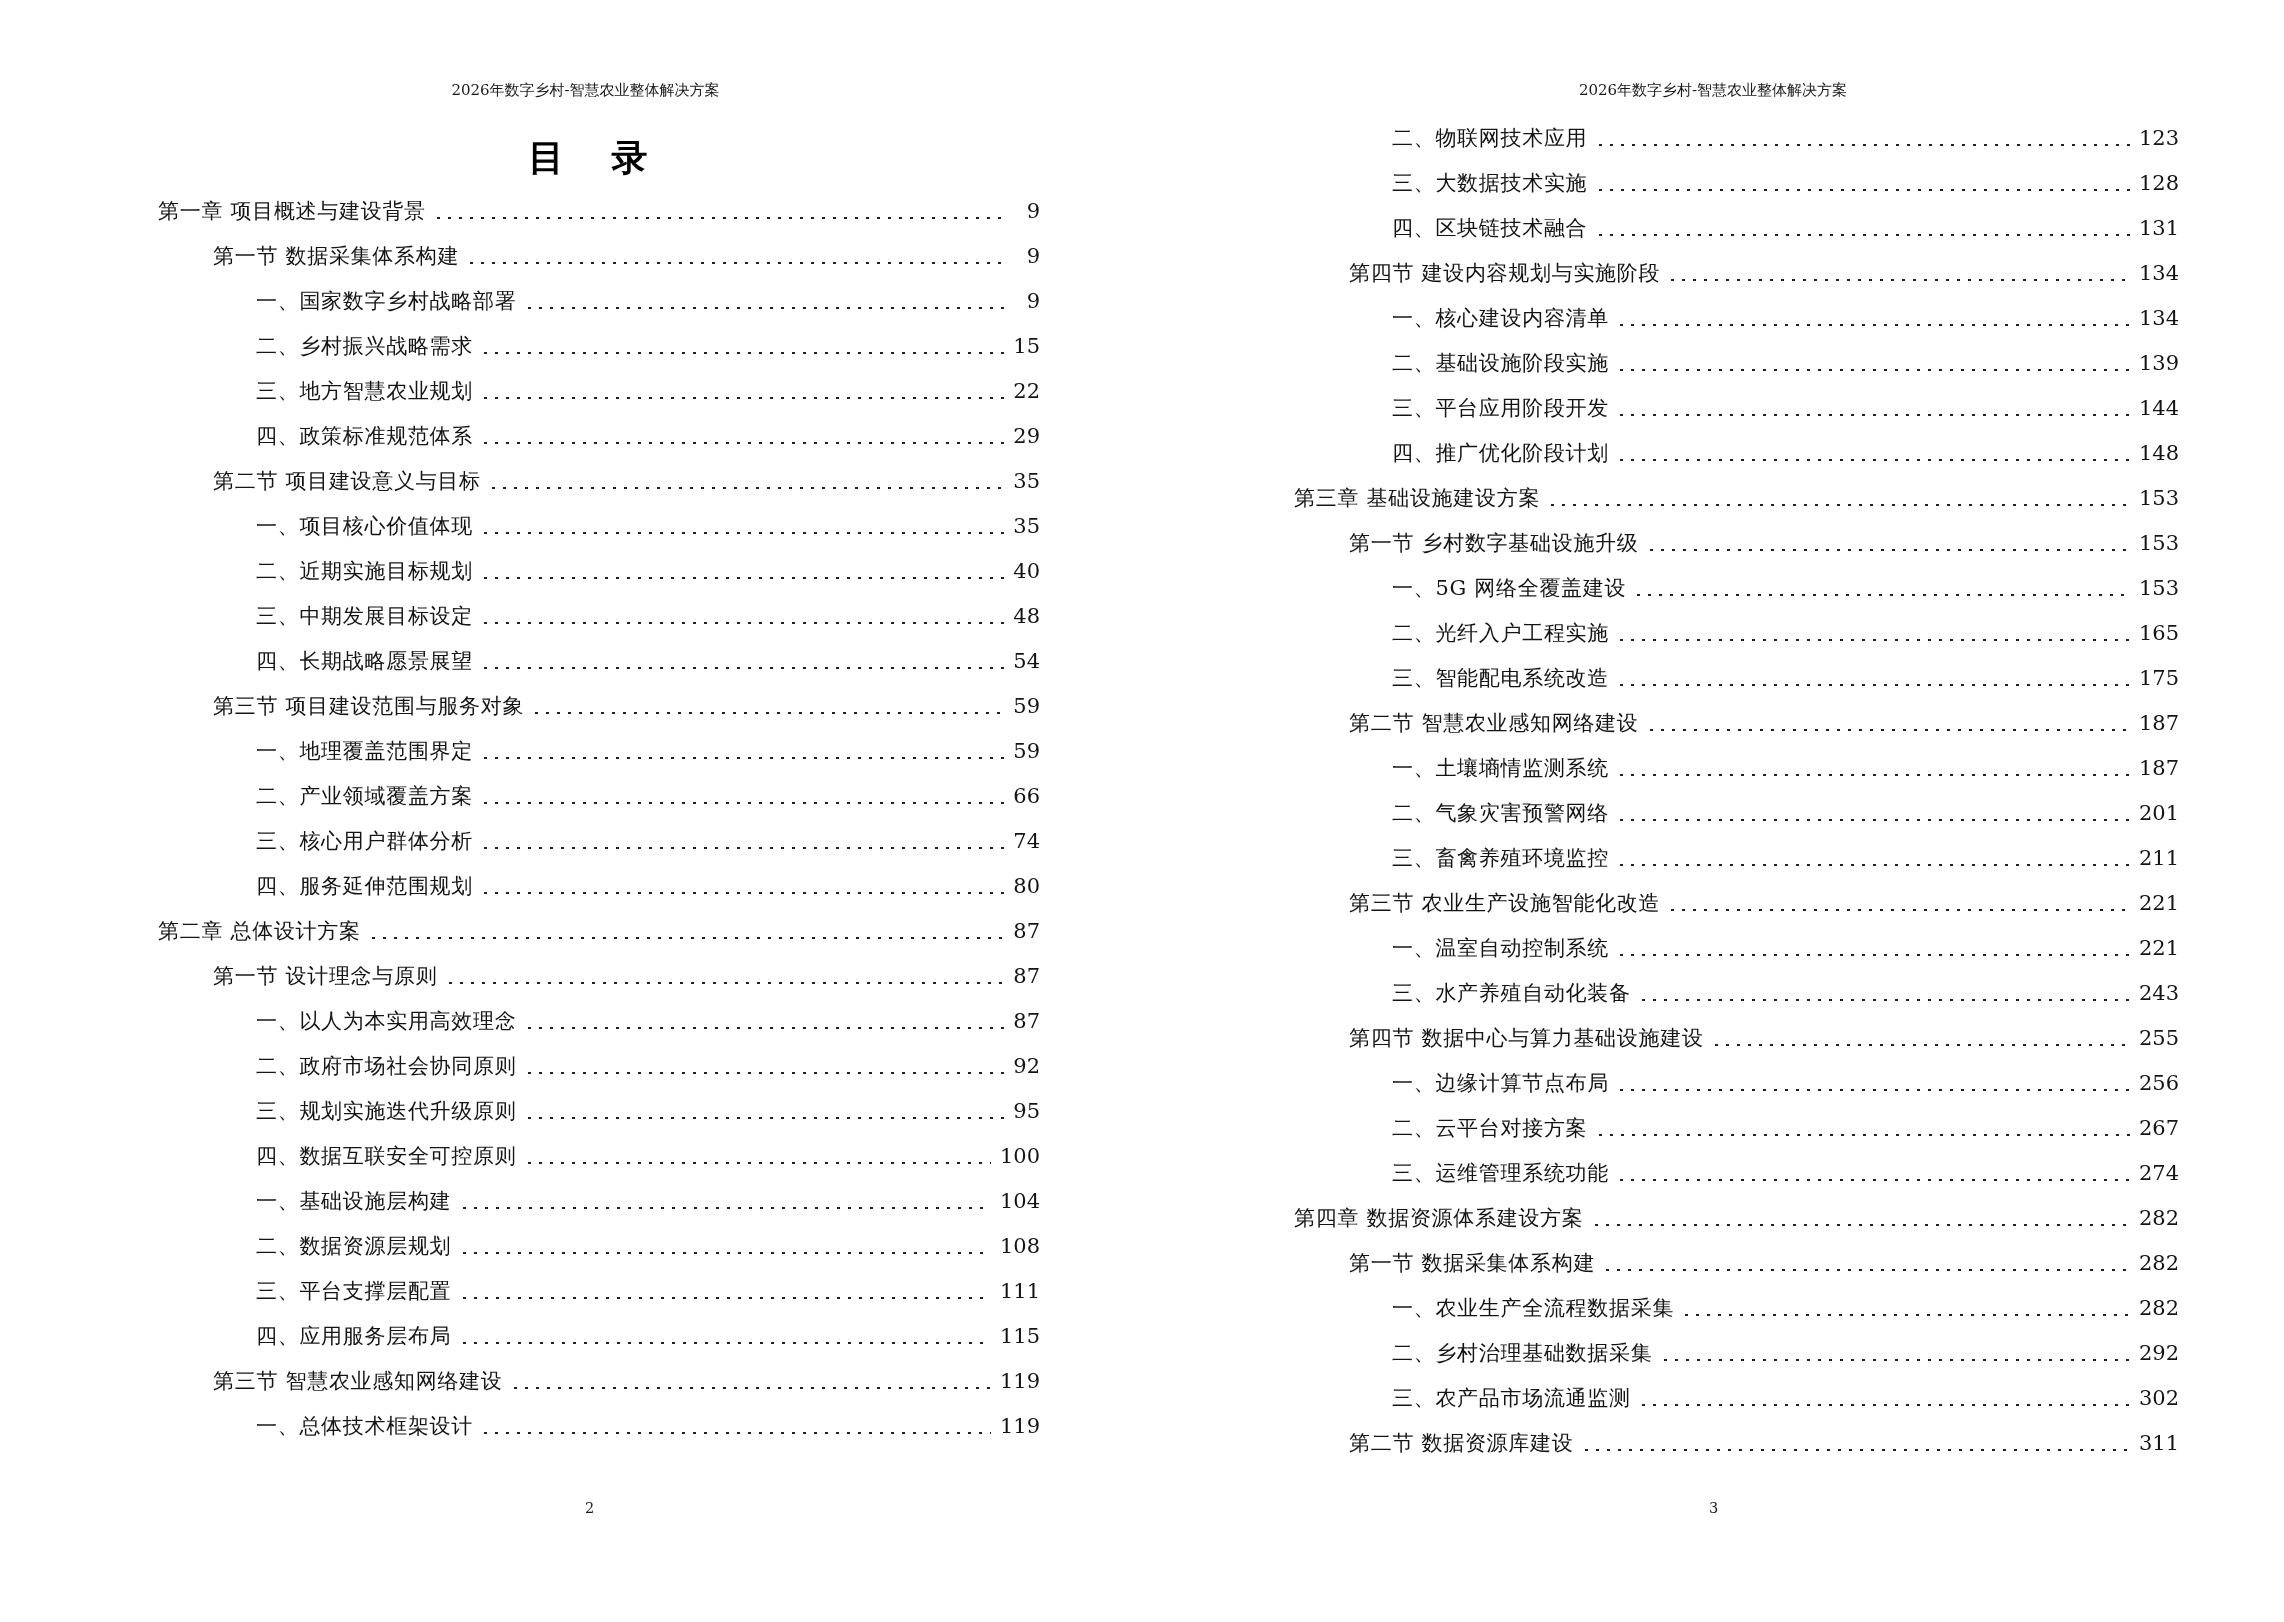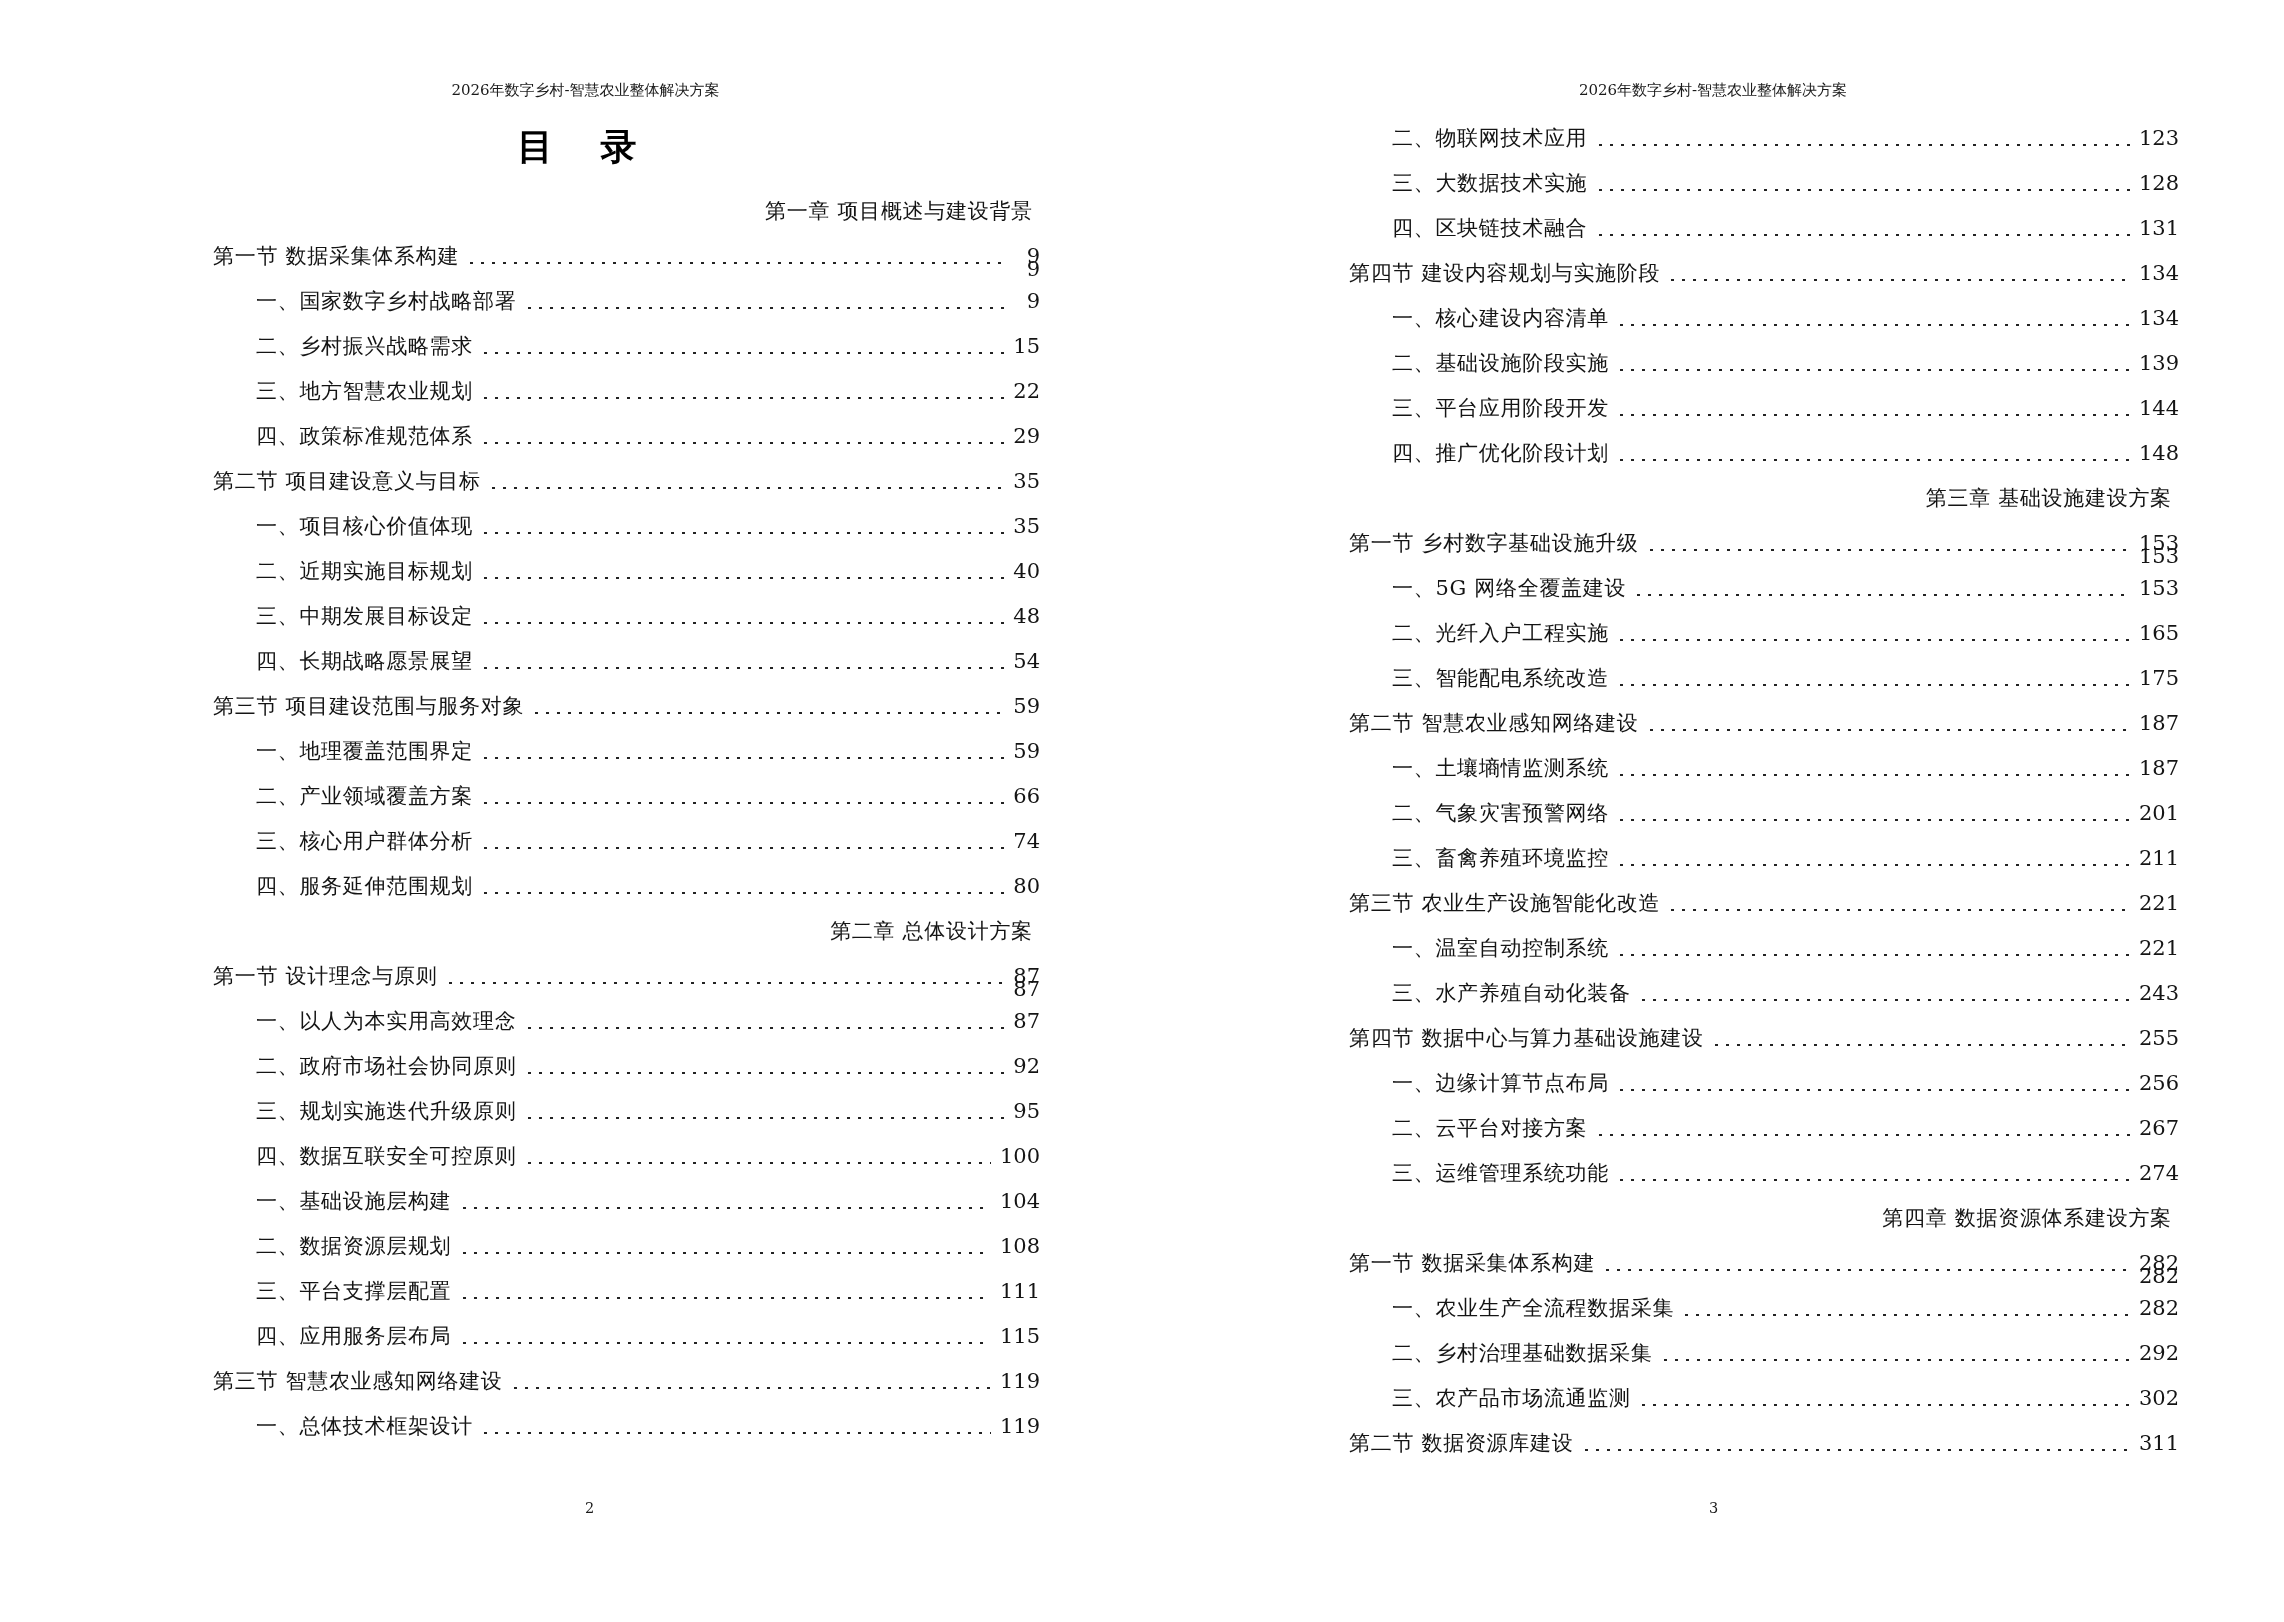--- a/index.html
+++ b/index.html
@@ -60,21 +60,21 @@
 
   .toc-entry {
     display: flex;
     align-items: flex-end;
     height: 45px;
     line-height: 45px;
     font-size: 21px;
     white-space: nowrap;
     color: #141414;
   }
-  .toc-entry.level-1 { padding-left: 0; flex-direction: column; }
+  .toc-entry.level-1 { padding-left: 0; }
   .toc-entry.level-2 { padding-left: 55px; }
   .toc-entry.level-3 { padding-left: 98px; }
 
   .toc-label {
     flex: 0 0 auto;
     padding-right: 7.2px;
     letter-spacing: 0.7px;
   }
   .toc-leader {
     flex: 1 1 auto;
@@ -113,21 +113,21 @@
     color: #ffffff;
     text-shadow: 0.7px 0.7px 0.7px #555, -0.7px -0.7px 0 #888, 0.7px -0.7px 0 #888, -0.7px 0.7px 0 #888;
     letter-spacing: 0.7px;
   }
 </style>
 </head>
 <body>
 
 <section class="page page-left">
   <div class="running-header">2026年数字乡村-智慧农业整体解决方案</div>
-  <h1 class="toc-title" style="margin:0;">目 录</h1>
+  <h1 class="toc-title" style="margin:11px;">目 录</h1>
   <ul class="toc-list">
       <li class="toc-entry level-1">
         <span class="toc-label">第一章  项目概述与建设背景</span>
         <span class="toc-leader"></span>
         <span class="toc-page">9</span>
       </li>
       <li class="toc-entry level-2">
         <span class="toc-label">第一节  数据采集体系构建</span>
         <span class="toc-leader"></span>
         <span class="toc-page">9</span>

